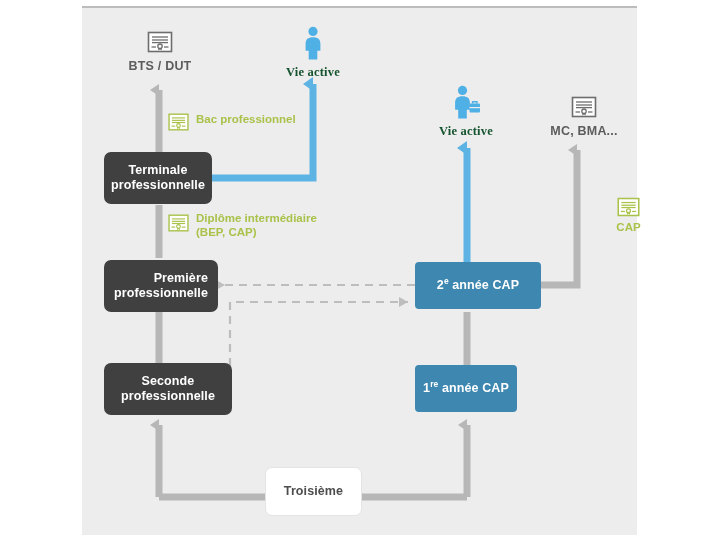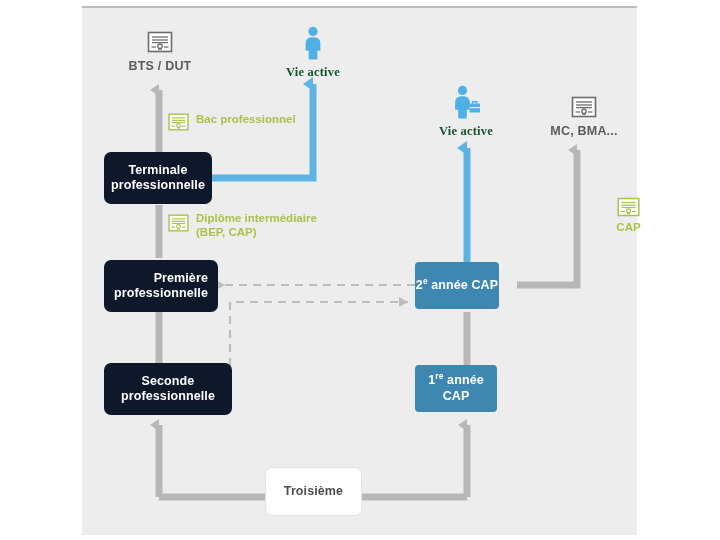--- a/index.html
+++ b/index.html
@@ -49,21 +49,21 @@
     align-items: center;
     justify-content: center;
     text-align: center;
     color: #ffffff;
     font-weight: bold;
     line-height: 1.22;
     letter-spacing: .1px;
   }
 
   .node.navy {
-    background: #0f172a;
+    background: #404040;
     border-radius: 7px;
     font-size: 12.5px;
   }
 
   .node.teal {
     background: #3d87b0;
     border-radius: 4px;
     font-size: 12.5px;
   }
 
@@ -293,25 +293,25 @@
     </span>
   </div>
 
   <div class="node navy" style="left:104px; top:363px; width:128px; height:52px;">
     <span>
       <span style="display:block;">Seconde</span>
       <span style="display:block;">professionnelle</span>
     </span>
   </div>
 
-  <div class="node teal" style="left:415px; top:262px; width:84px; height:47px;">
+  <div class="node teal" style="left:415px; top:262px; width:126px; height:47px;">
     <span><span>2</span><sup>e</sup><span>&nbsp;année CAP</span></span>
   </div>
 
-  <div class="node teal" style="left:415px; top:365px; width:82px; height:47px;">
+  <div class="node teal" style="left:415px; top:365px; width:102px; height:47px;">
     <span><span>1</span><sup>re</sup><span>&nbsp;année CAP</span></span>
   </div>
 
   <div class="node white" style="left:265px; top:467px; width:97px; height:49px;">
     <span>Troisième</span>
   </div>
 
 </div>
 
 </body></html>

